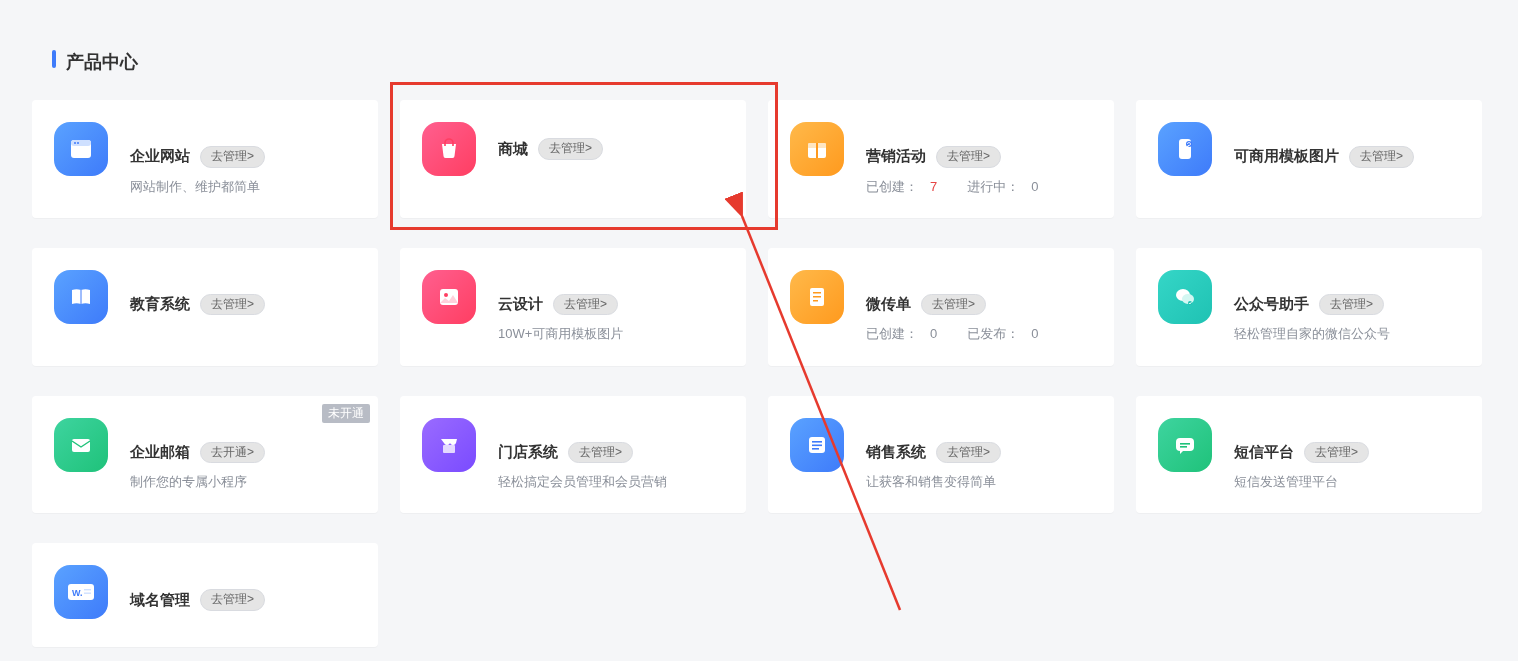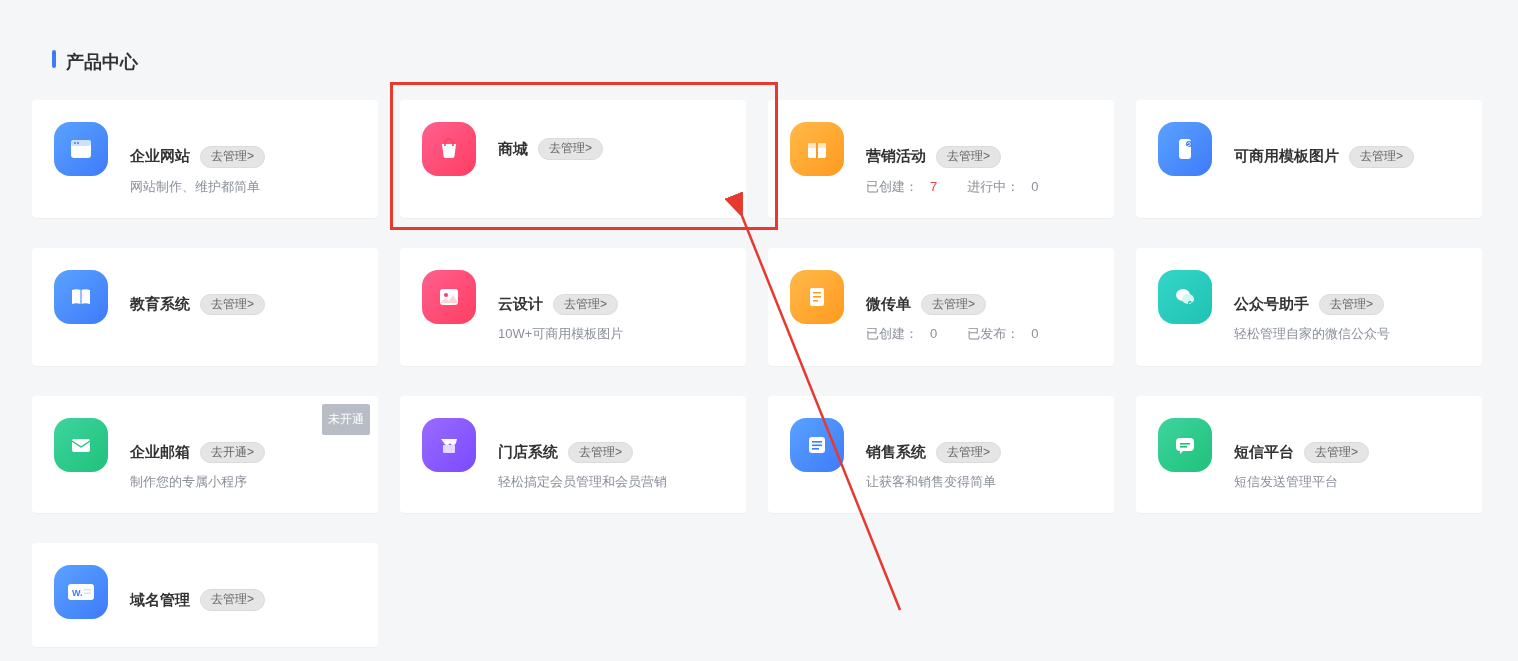--- a/index.html
+++ b/index.html
@@ -99,21 +99,21 @@
   }
   .card .stats .num { color: #8a8f99; }
   .card .stats .num-red { color: #e64545; font-weight: 500; }
   .card .badge {
     position: absolute;
     top: 8px;
     right: 8px;
     background: #b8bcc5;
     color: #fff;
     font-size: 12px;
-    padding: 7px 6px;
+    padding: 1px 6px;
     border-radius: 2px;
   }
   
   .anno-box {
     position: absolute;
     border: 3px solid #e63a2e;
     pointer-events: none;
   }
   .anno-line {
     position: absolute;

